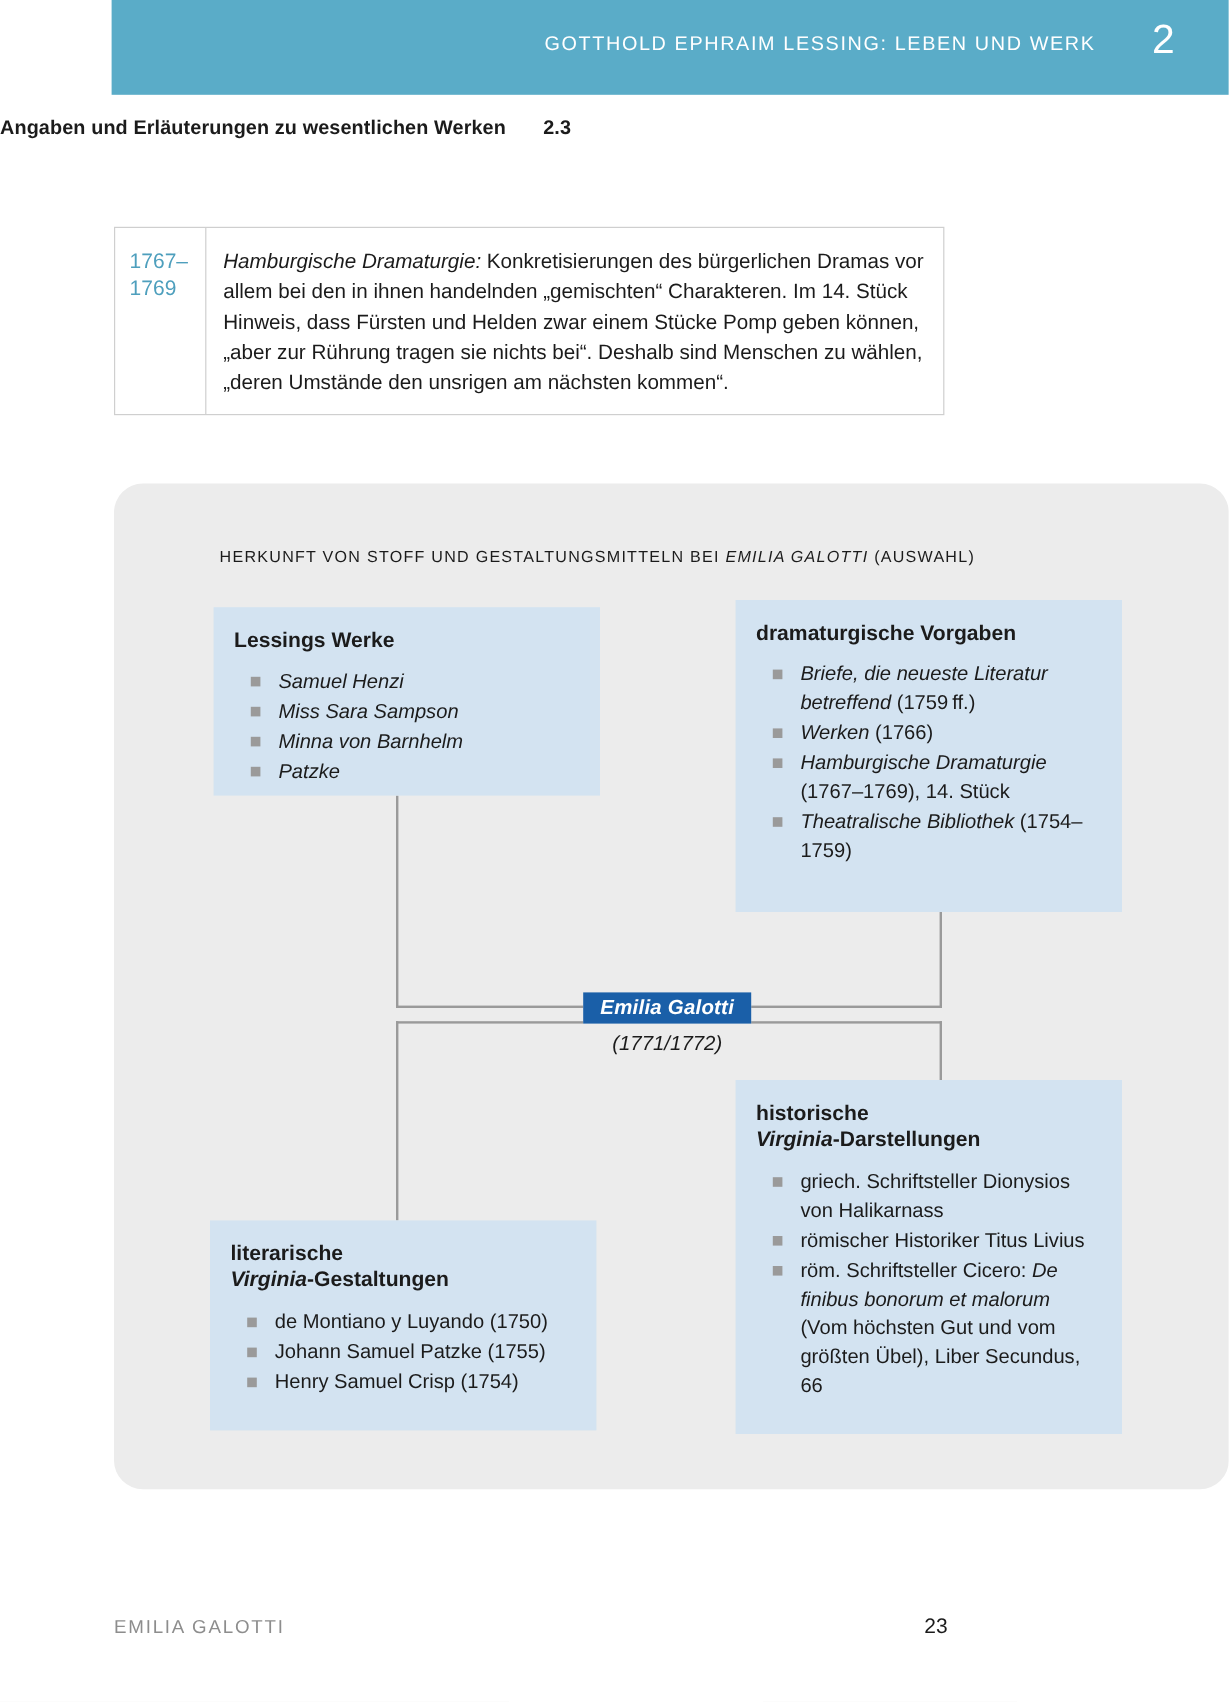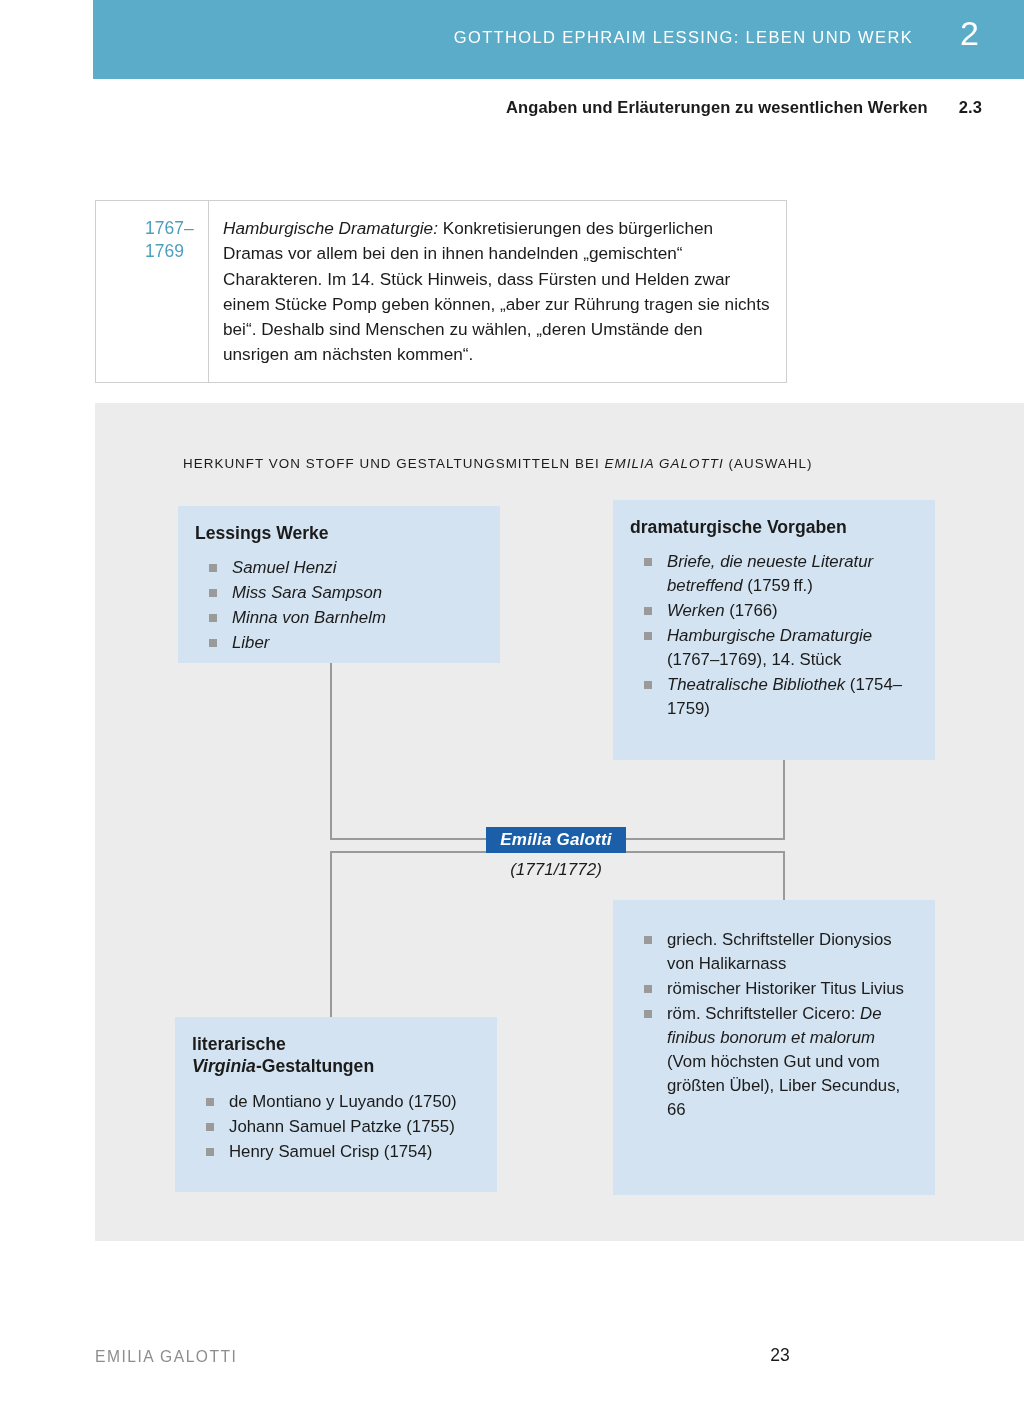--- a/index.html
+++ b/index.html
@@ -45,42 +45,40 @@
     font-weight: 400;
     line-height: 1;
   }
 
   
   #subheader {
     position: absolute;
     left: 0;
     top: 98px;
     width: 982px;
-    text-align: right;
     font-size: 16.5px;
     font-weight: bold;
     color: #1b1b1b;
     letter-spacing: 0.1px;
   }
   #subheader .sub-num {
     display: inline-block;
     margin-left: 31px;
   }
 
   
   #quote-box {
     position: absolute;
     left: 95px;
-    top: 200px;
+    top: 189px;
     width: 692px;
     border: 1px solid #cfcfcf;
     display: flex;
     box-sizing: border-box;
     background: #ffffff;
-    padding-left: 37px;
   }
   #quote-year {
     flex: 0 0 76px;
     border-right: 1px solid #cfcfcf;
     padding: 16px 0 14px 12px;
     box-sizing: border-box;
     color: #4e9fbd;
     font-size: 17.5px;
     line-height: 1.33;
   }
@@ -95,20 +93,21 @@
   #quote-text .it { font-style: italic; margin-top: 48px; }
 
   
   #diagram-panel {
     position: absolute;
     left: 95px;
     top: 403px;
     width: 929px;
     height: 838px;
     background: #ececec;
+    border-radius: 24px;
   }
   #diagram-title {
     position: absolute;
     left: 88px;
     top: 53px;
     font-size: 13.4px;
     letter-spacing: 1.05px;
     color: #1b1b1b;
     font-weight: 400;
     white-space: nowrap;
@@ -258,35 +257,36 @@
   <div class="conn conn-h" id="conn-rt-h"></div>
   <div class="conn conn-h" id="conn-rb-h"></div>
   <div class="conn conn-v" id="conn-rb-v"></div>
 
   <div class="info-box" id="box-lessings-werke">
     <h3>Lessings Werke</h3>
     <ul>
       <li><span class="it">Samuel Henzi</span></li>
       <li><span class="it">Miss Sara Sampson</span></li>
       <li><span class="it">Minna von Barnhelm</span></li>
-      <li><span class="it">Liber</span></li>
+      <li><span class="it">Patzke</span></li>
     </ul>
   </div>
 
   <div class="info-box" id="box-dramaturgische">
     <h3>dramaturgische Vorgaben</h3>
     <ul>
       <li><span class="it">Briefe, die neueste Literatur betreffend</span><span> (1759 ff.)</span></li>
       <li><span class="it">Werken</span><span> (1766)</span></li>
       <li><span class="it">Hamburgische Dramaturgie</span><span> (1767–1769), 14. Stück</span></li>
       <li><span class="it">Theatralische Bibliothek</span><span> (1754–1759)</span></li>
     </ul>
   </div>
 
   <div class="info-box" id="box-historische">
+    <h3><span>historische</span><br><span class="it">Virginia</span><span>-Darstellungen</span></h3>
     <ul>
       <li><span>griech. Schriftsteller Dionysios von Halikarnass</span></li>
       <li><span>römischer Historiker Titus Livius</span></li>
       <li><span>röm. Schriftsteller Cicero: </span><span class="it">De finibus bonorum et malorum</span><span> (Vom höchsten Gut und vom größten Übel), Liber Secundus, 66</span></li>
     </ul>
   </div>
 
   <div class="info-box" id="box-literarische">
     <h3><span>literarische</span><br><span class="it">Virginia</span><span>-Gestaltungen</span></h3>
     <ul>

